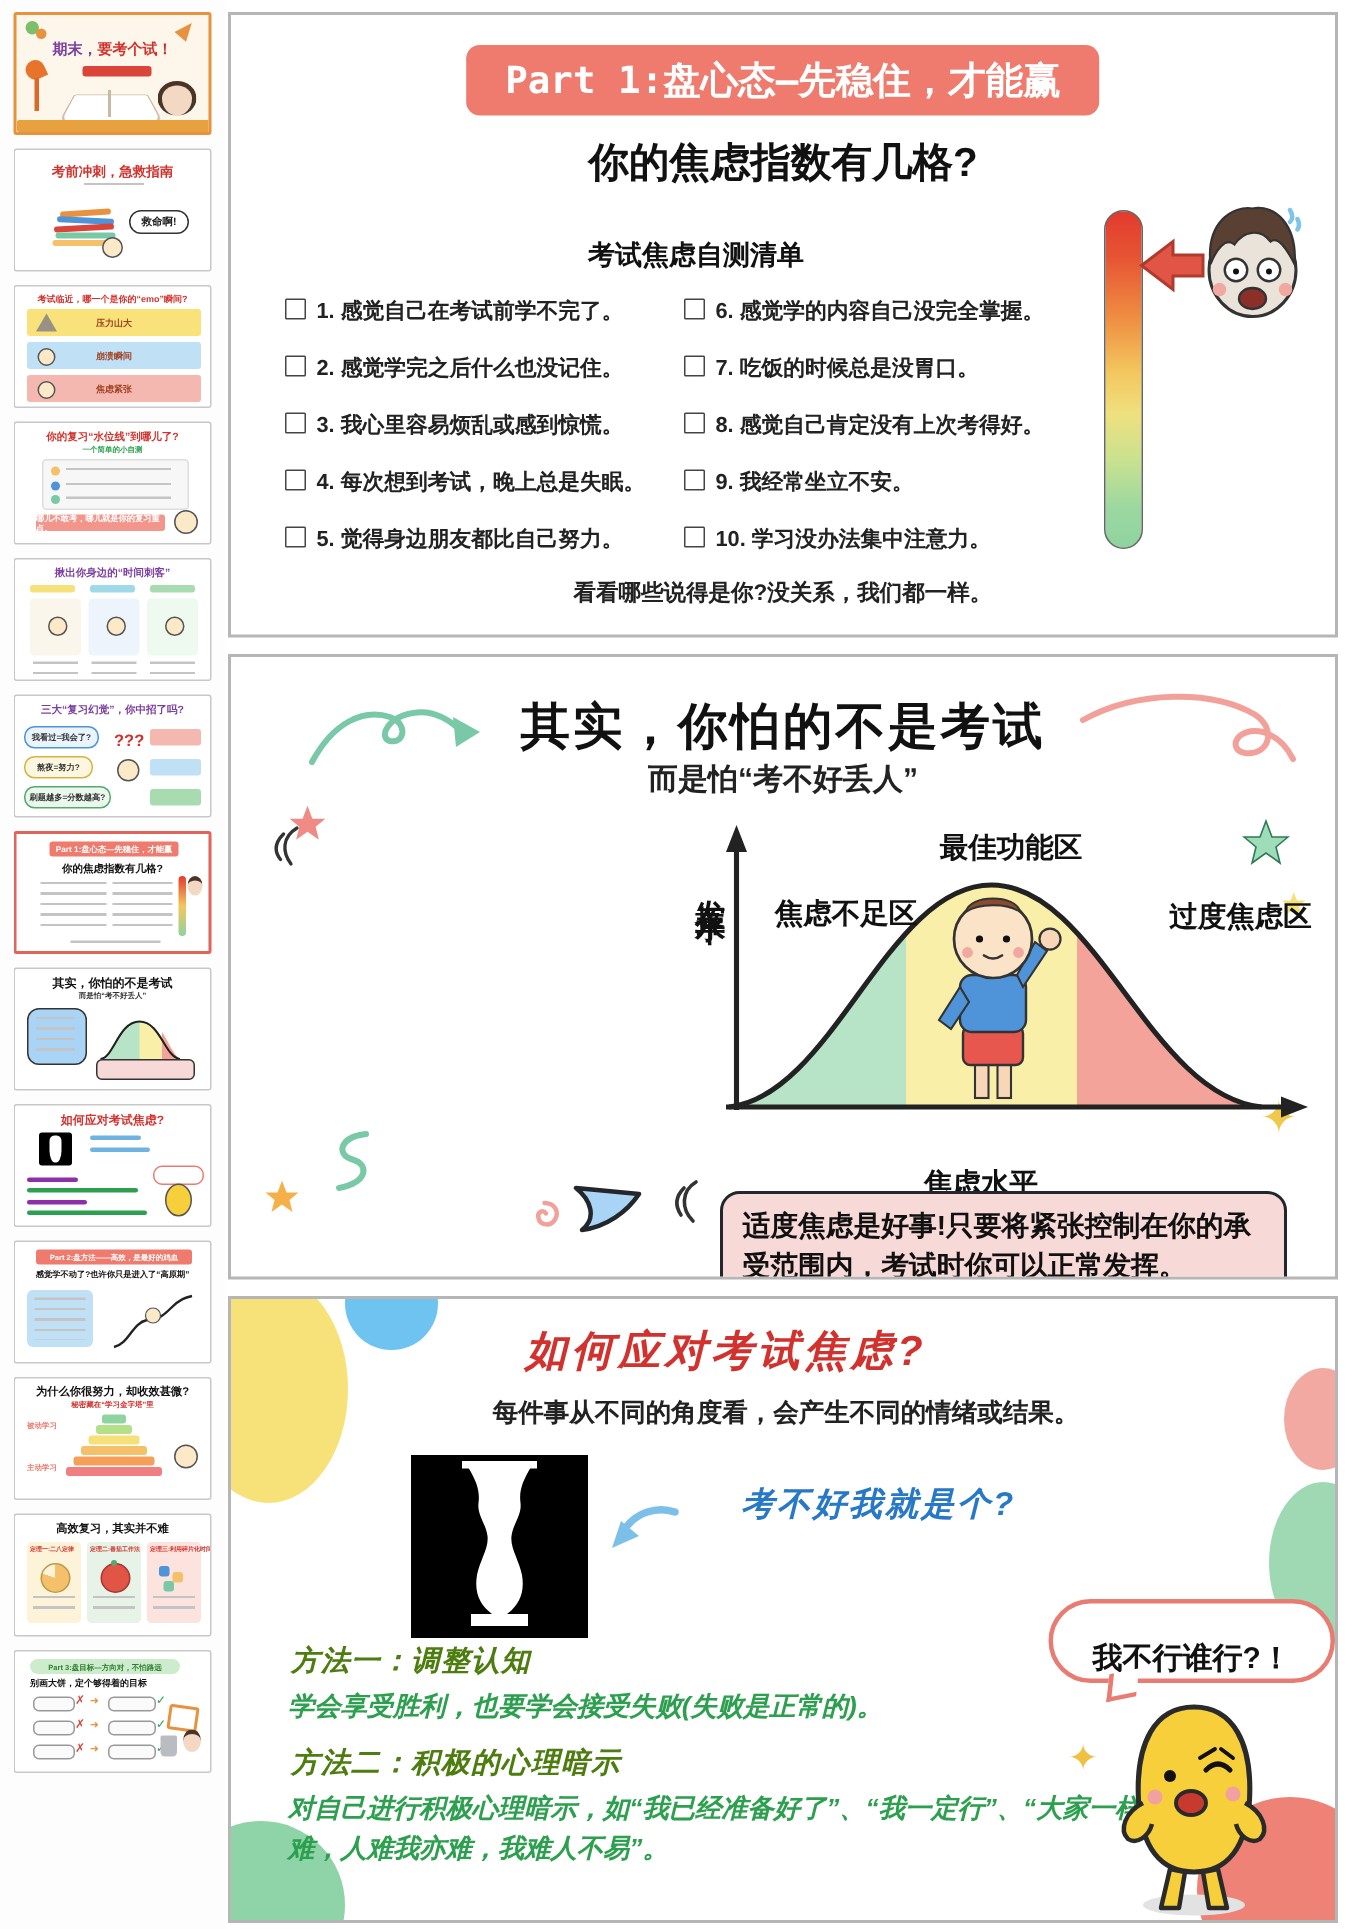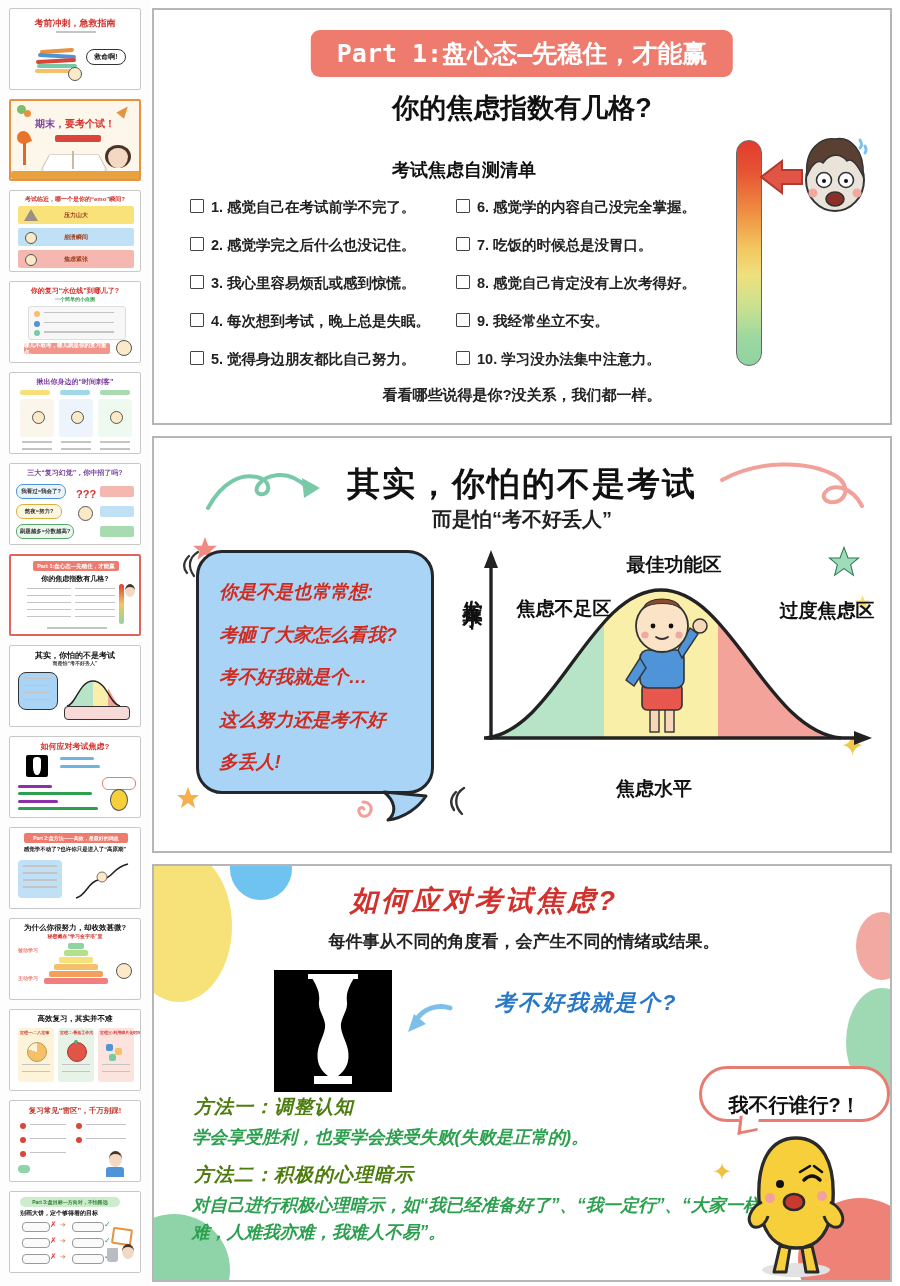--- a/index.html
+++ b/index.html
@@ -55,46 +55,46 @@
   .bubble3{top:200px;left:545px;width:185px;height:50px;background:#fff;border:3px solid #e87c72;border-radius:28px;
     display:flex;align-items:flex-end;justify-content:center;font-size:20px;font-weight:bold;color:#111;}
   .bubble3-tail{top:248px;left:585px;width:16px;height:16px;background:#fff;border-left:3px solid #e87c72;border-bottom:3px solid #e87c72;transform:skewX(-18deg) rotate(-12deg);}
   .mini-txt{position:absolute;font-weight:bold;white-space:nowrap;}
 </style>
 </head>
 <body>
 
 <div class="sidebar">
 
-  <div class="thumb">
-    <div class="tt" style="top:8px;font-size:9px;color:#d2322d;">考前冲刺，急救指南</div>
-    <div class="tline" style="left:46px;top:22px;width:40px;height:3px;"></div>
-    <div class="tbar" style="left:30px;top:40px;width:34px;height:4px;background:#e8913f;transform:rotate(-4deg);"></div>
-    <div class="tbar" style="left:28px;top:45px;width:38px;height:4px;background:#4f93d8;transform:rotate(3deg);"></div>
-    <div class="tbar" style="left:26px;top:50px;width:40px;height:4px;background:#d9453a;transform:rotate(-3deg);"></div>
-    <div class="tbar" style="left:27px;top:55px;width:40px;height:4px;background:#79c9a8;"></div>
-    <div class="tbar" style="left:25px;top:60px;width:44px;height:4px;background:#f5c06a;"></div>
-    <div class="circ" style="left:58px;top:58px;width:12px;height:12px;background:#fbe9c8;border:1px solid #555;"></div>
-    <div class="trow" style="right:14px;top:40px;width:38px;height:14px;background:#fff;border:1.2px solid #333;border-radius:8px;font-size:7px;color:#222;">
-        <span>救命啊!</span>
-      </div>
-  </div>
-
   <div class="thumb" style="border:2px solid #e8913f;background:#fdf6ea;">
     <div class="circ" style="left:6px;top:4px;width:9px;height:9px;background:#7bbf6a;"></div>
     <div class="circ" style="left:13px;top:9px;width:7px;height:7px;background:#e8913f;"></div>
     <div style="position:absolute;right:10px;top:4px;width:0;height:0;border-left:5px solid transparent;border-right:5px solid transparent;border-bottom:12px solid #e8913f;transform:rotate(40deg);"></div>
     <div class="tt" style="top:16px;font-size:10px;"><span style="color:#7b3fa0;">期末，</span><span style="color:#d2322d;">要考个试！</span></div>
     <div class="tbar" style="left:44px;top:34px;width:46px;height:7px;background:#d9453a;"></div>
     <div style="position:absolute;left:6px;top:30px;width:13px;height:13px;border-radius:50% 50% 0 50%;background:#e8742c;transform:rotate(-25deg);"></div>
     <div style="position:absolute;left:12px;top:42px;width:3px;height:22px;background:#d96a28;"></div>
     <div style="position:absolute;left:34px;top:50px;width:56px;height:20px;background:#fff;border:1px solid #c9b9a5;border-radius:2px 2px 6px 6px;transform:perspective(30px) rotateX(30deg);"></div>
     <div style="position:absolute;left:61px;top:50px;width:1.5px;height:18px;background:#c9b9a5;"></div>
     <div class="circ" style="right:8px;top:44px;width:20px;height:20px;background:#f3d9c4;border:3px solid #4a3426;border-bottom:none;"></div>
     <div class="tbar" style="left:0;bottom:0;width:132px;height:8px;background:#e8a13f;"></div>
+  </div>
+
+  <div class="thumb">
+    <div class="tt" style="top:8px;font-size:9px;color:#d2322d;">考前冲刺，急救指南</div>
+    <div class="tline" style="left:46px;top:22px;width:40px;height:3px;"></div>
+    <div class="tbar" style="left:30px;top:40px;width:34px;height:4px;background:#e8913f;transform:rotate(-4deg);"></div>
+    <div class="tbar" style="left:28px;top:45px;width:38px;height:4px;background:#4f93d8;transform:rotate(3deg);"></div>
+    <div class="tbar" style="left:26px;top:50px;width:40px;height:4px;background:#d9453a;transform:rotate(-3deg);"></div>
+    <div class="tbar" style="left:27px;top:55px;width:40px;height:4px;background:#79c9a8;"></div>
+    <div class="tbar" style="left:25px;top:60px;width:44px;height:4px;background:#f5c06a;"></div>
+    <div class="circ" style="left:58px;top:58px;width:12px;height:12px;background:#fbe9c8;border:1px solid #555;"></div>
+    <div class="trow" style="right:14px;top:40px;width:38px;height:14px;background:#fff;border:1.2px solid #333;border-radius:8px;font-size:7px;color:#222;">
+        <span>救命啊!</span>
+      </div>
   </div>
 
   <div class="thumb">
     <div class="tt" style="top:4px;font-size:6px;color:#d2322d;">考试临近，哪一个是你的“emo”瞬间?</div>
     <div class="trow" style="left:8px;top:15px;width:116px;height:18px;background:#f9e27a;font-size:6px;color:#a04020;">
         <span>压力山大</span>
       </div>
     <div class="trow" style="left:8px;top:37px;width:116px;height:18px;background:#bfe0f5;font-size:6px;color:#a04020;">
         <span>崩溃瞬间</span>
       </div>
@@ -235,36 +235,20 @@
     <div class="circ" style="left:57px;top:32px;width:18px;height:18px;background:#e05545;border:1px solid #a33;"></div>
     <div class="tbar" style="left:64px;top:30px;width:4px;height:4px;background:#58a86a;"></div>
     <div class="tbar" style="left:96px;top:34px;width:7px;height:7px;background:#4f93d8;"></div>
     <div class="tbar" style="left:105px;top:38px;width:7px;height:7px;background:#f5c06a;"></div>
     <div class="tbar" style="left:99px;top:44px;width:7px;height:7px;background:#79c9a8;"></div>
     <div class="tline" style="left:12px;top:54px;width:28px;height:14px;"></div>
     <div class="tline" style="left:52px;top:54px;width:28px;height:14px;"></div>
     <div class="tline" style="left:92px;top:54px;width:28px;height:14px;"></div>
   </div>
 
-  <div class="thumb">
-    <div class="tt" style="top:5px;font-size:7.5px;color:#c0392b;">复习常见“雷区”，千万别踩!</div>
-    <div class="circ" style="left:10px;top:22px;width:6px;height:6px;background:#d9453a;"></div>
-    <div class="tline" style="left:20px;top:23px;width:36px;height:4px;"></div>
-    <div class="circ" style="left:10px;top:36px;width:6px;height:6px;background:#d9453a;"></div>
-    <div class="tline" style="left:20px;top:37px;width:36px;height:4px;"></div>
-    <div class="circ" style="left:10px;top:50px;width:6px;height:6px;background:#d9453a;"></div>
-    <div class="tline" style="left:20px;top:51px;width:36px;height:4px;"></div>
-    <div class="circ" style="left:66px;top:22px;width:6px;height:6px;background:#d9453a;"></div>
-    <div class="tline" style="left:76px;top:23px;width:40px;height:4px;"></div>
-    <div class="circ" style="left:66px;top:36px;width:6px;height:6px;background:#d9453a;"></div>
-    <div class="tline" style="left:76px;top:37px;width:40px;height:4px;"></div>
-    <div class="circ" style="right:18px;bottom:14px;width:13px;height:13px;background:#f3d9c4;border-top:3px solid #4a3426;border-radius:50%;"></div>
-    <div class="tbar" style="right:16px;bottom:4px;width:18px;height:10px;background:#4f93d8;border-radius:3px 3px 0 0;"></div>
-    <div class="circ" style="left:8px;bottom:8px;width:12px;height:8px;background:#8fd3a8;border-radius:6px;"></div>
-  </div>
 
   <div class="thumb">
     <div class="trow" style="left:10px;top:5px;width:100px;height:10px;background:#cdeccb;border-radius:5px;font-size:5px;color:#2e7d32;">
         <span>Part 3:盘目标—方向对，不怕路远</span>
       </div>
     <div class="mini-txt" style="left:10px;top:17px;font-size:6px;color:#111;">别画大饼，定个够得着的目标</div>
     <div class="tbar" style="left:12px;top:30px;width:26px;height:8px;border:1px solid #999;border-radius:4px;background:#fafafa;"></div>
     <div class="mini-txt" style="left:40px;top:28px;font-size:8px;color:#d9453a;">✗</div>
     <div class="mini-txt" style="left:50px;top:29px;font-size:7px;color:#e8913f;">➜</div>
     <div class="tbar" style="left:62px;top:30px;width:30px;height:8px;border:1px solid #999;border-radius:4px;background:#fafafa;"></div>
@@ -355,27 +339,20 @@
     <path d="M10,6 C4,12 4,18 8,24" fill="none" stroke="#333" stroke-width="2.4" stroke-linecap="round"></path>
   </svg>
   <svg class="abs" style="left:26px;top:112px;" width="22" height="28" viewBox="0 0 22 28">
     <path d="M18,2 C8,8 8,18 14,26" fill="none" stroke="#333" stroke-width="2.2" stroke-linecap="round"></path>
     <path d="M9,6 C3,12 3,18 7,23" fill="none" stroke="#333" stroke-width="2.2" stroke-linecap="round"></path>
   </svg>
 
   <div class="abs ctr h2a">其实，你怕的不是考试</div>
   <div class="abs ctr h2b">而是怕“考不好丢人”</div>
 
-  <div class="abs bubble2">
-    <div>你是不是也常常想:</div>
-    <div>考砸了大家怎么看我?</div>
-    <div>考不好我就是个…</div>
-    <div>这么努力还是考不好</div>
-    <div>多丢人!</div>
-  </div>
   <svg class="abs" style="left:228px;top:352px;" width="52" height="34" viewBox="0 0 52 34">
     <path d="M2,2 L44,6 C36,18 22,28 6,30 C16,22 12,10 2,2 Z" fill="#aad4f5" stroke="#23262a" stroke-width="3" stroke-linejoin="round"></path>
   </svg>
 
   <svg class="abs" style="left:300px;top:100px;" width="430" height="250" viewBox="0 0 430 250">
     <defs>
       <clipPath id="clipL">
           <rect x="0" y="0" width="150" height="205"></rect>
         </clipPath>
       <clipPath id="clipM">
@@ -410,20 +387,21 @@
       <circle cx="191" cy="97" r="3.6" fill="#f0a8a0"></circle>
       <circle cx="225" cy="97" r="3.6" fill="#f0a8a0"></circle>
     </g>
   </svg>
   <div class="ylab" style="left:306px;top:146px;">发挥水平</div>
   <div class="zlab" style="left:348px;top:158px;width:124px;">焦虑不足区</div>
   <div class="zlab" style="left:438px;top:114px;width:164px;">最佳功能区</div>
   <div class="zlab" style="left:606px;top:160px;width:134px;">过度焦虑区</div>
   <div class="zlab" style="left:420px;top:338px;width:160px;">焦虑水平</div>
 
+  <div class="abs note2">适度焦虑是好事!只要将紧张控制在你的承受范围内，考试时你可以正常发挥。</div>
 </div>
 
 <div class="slide" id="slide3">
 
   <div class="circ" style="left:-28px;top:-16px;width:106px;height:152px;background:#f7e27a;"></div>
   <div class="circ" style="left:76px;top:-28px;width:62px;height:62px;background:#6fc3f0;"></div>
   <div class="circ" style="right:-18px;top:46px;width:52px;height:68px;background:#f2a9a2;"></div>
   <div class="circ" style="right:-28px;top:122px;width:72px;height:108px;background:#9fd9b4;"></div>
   <div class="circ" style="right:-32px;bottom:-42px;width:124px;height:124px;background:#ef8276;"></div>
   <div class="circ" style="left:-36px;bottom:-46px;width:112px;height:112px;background:#8fd3a8;"></div>

